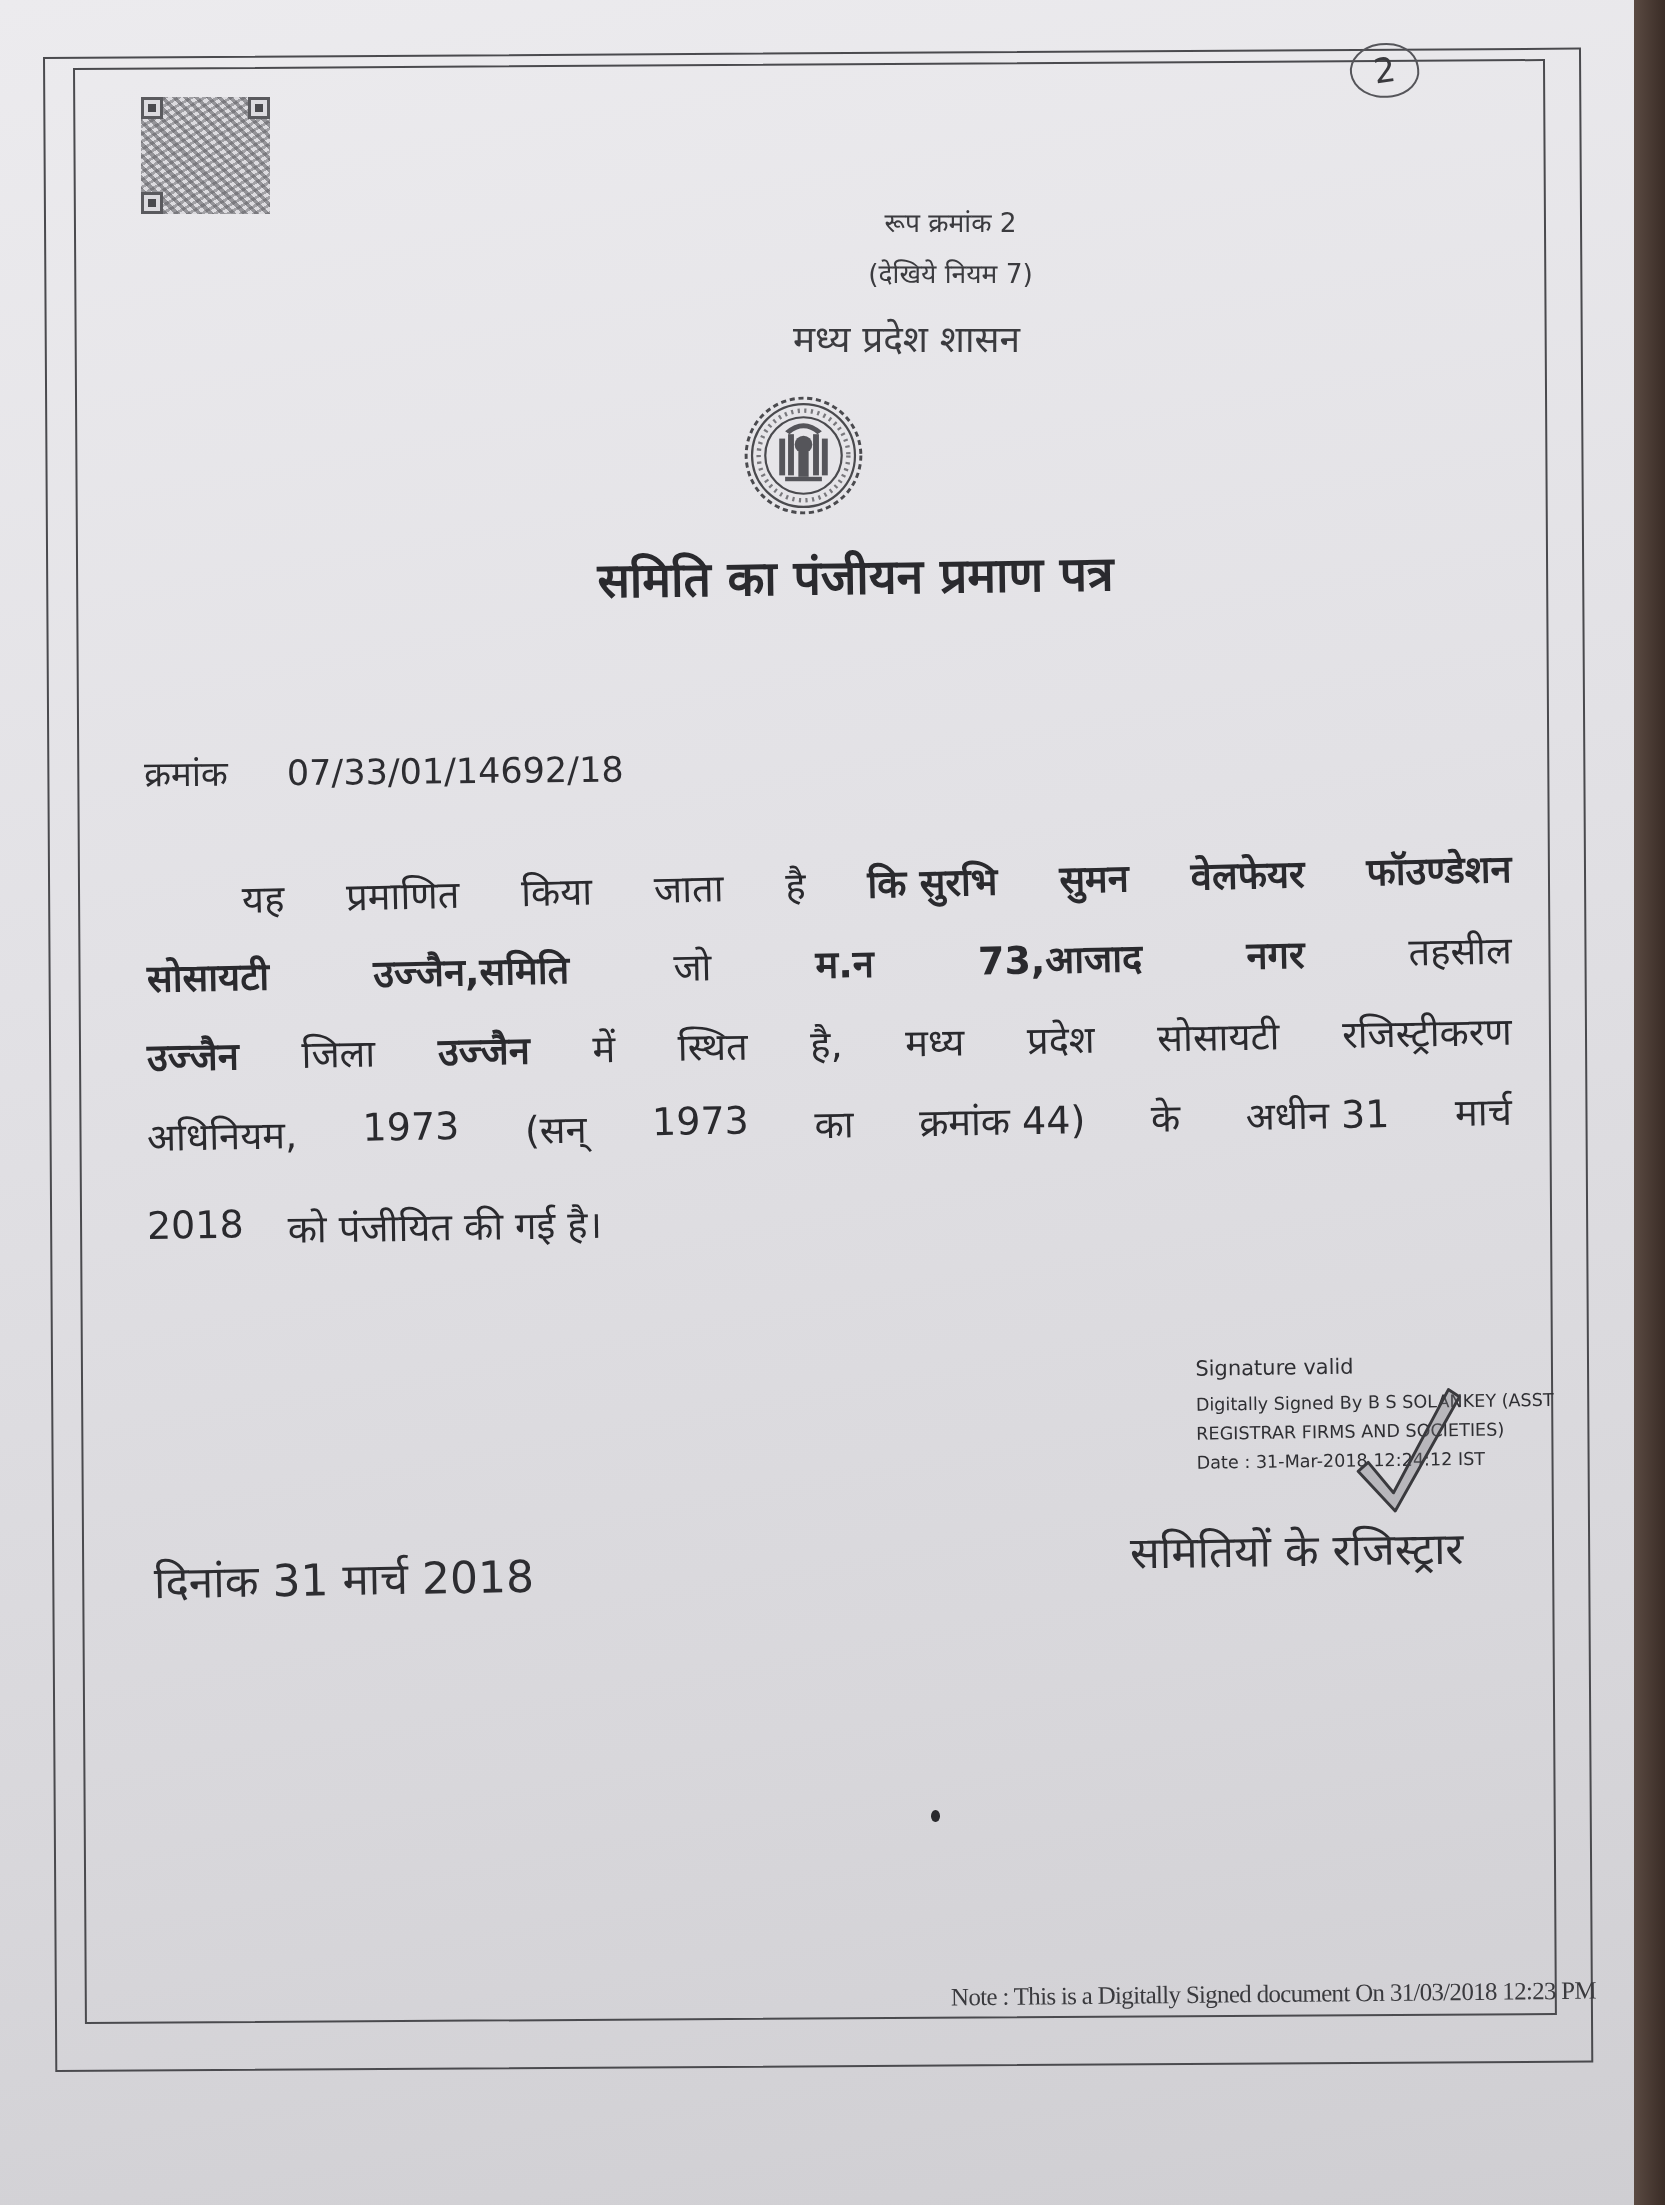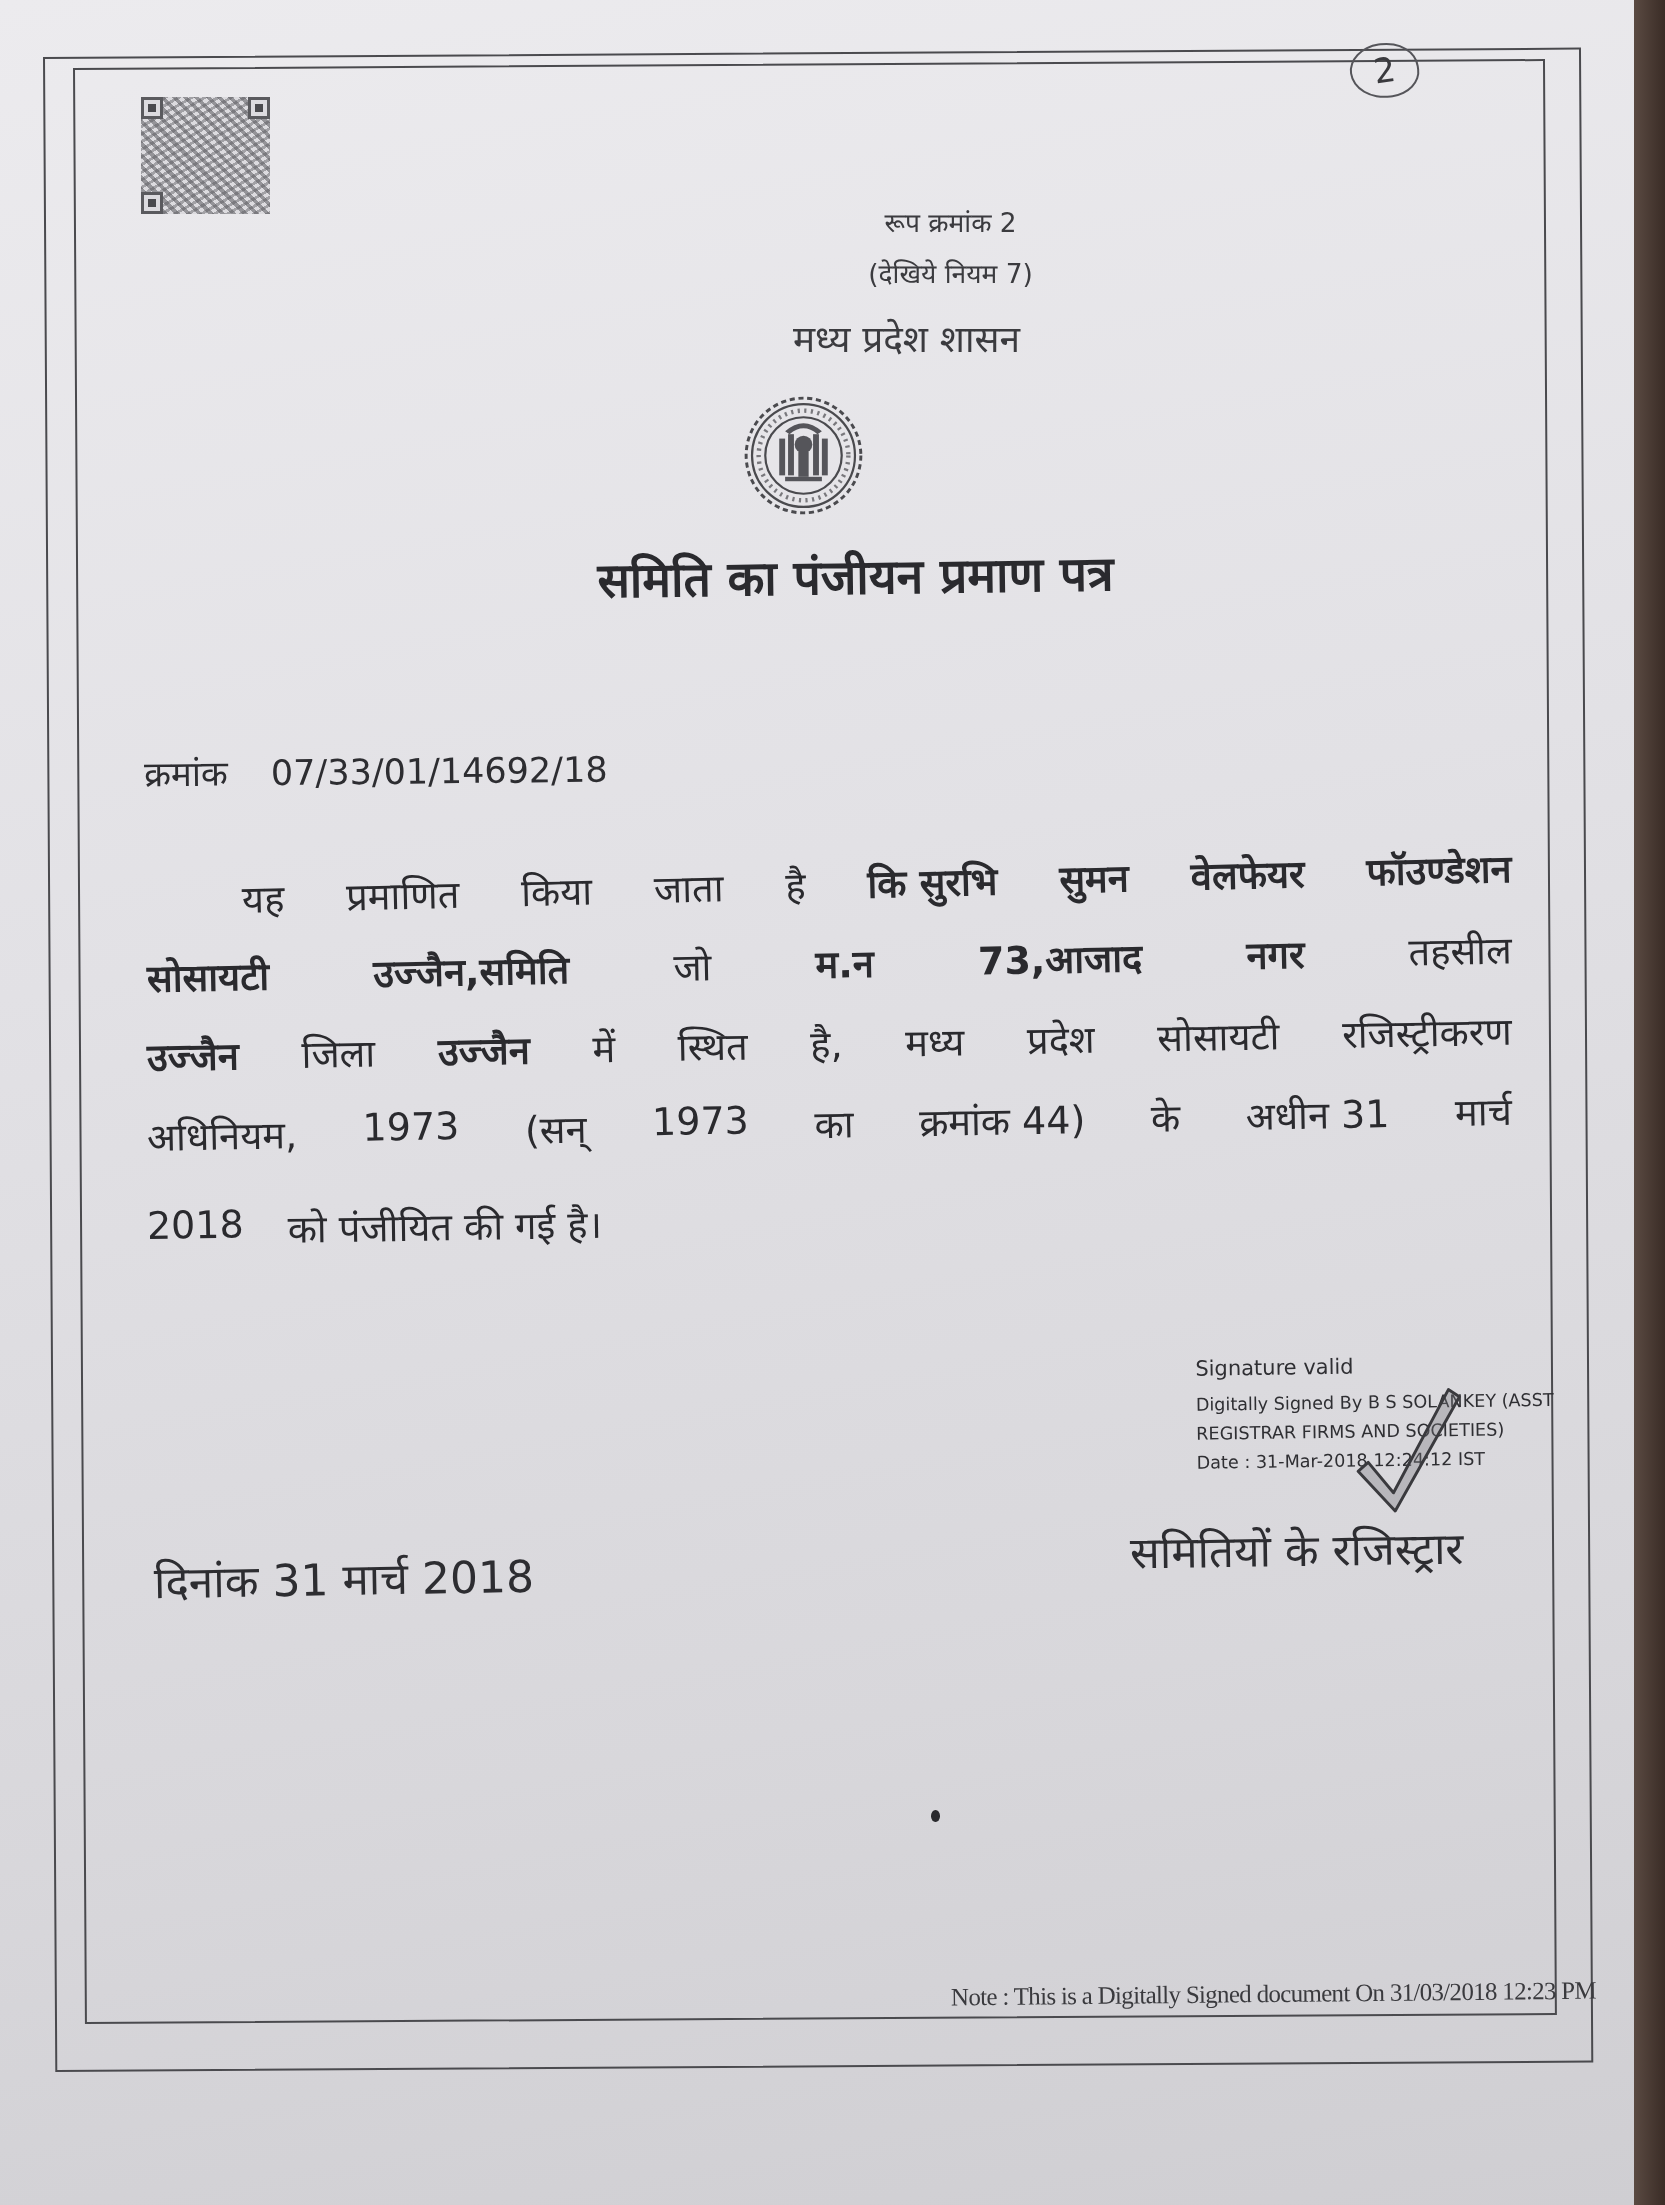--- a/index.html
+++ b/index.html
@@ -129,21 +129,21 @@
     }
 
     .reg-no {
       position: absolute;
       left: 144px;
       top: 747px;
       font-size: 35px;
       color: #2d2d31;
       transform: rotate(-0.6deg);
     }
-    .reg-no .label { margin-right: 32px; }
+    .reg-no .label { margin-right: 48px; }
 
     .body-line {
       position: absolute;
       left: 147px;
       width: 1365px;
       font-size: 38px;
       color: #2a2a2e;
       white-space: nowrap;
       display: flex;
       justify-content: space-between;

